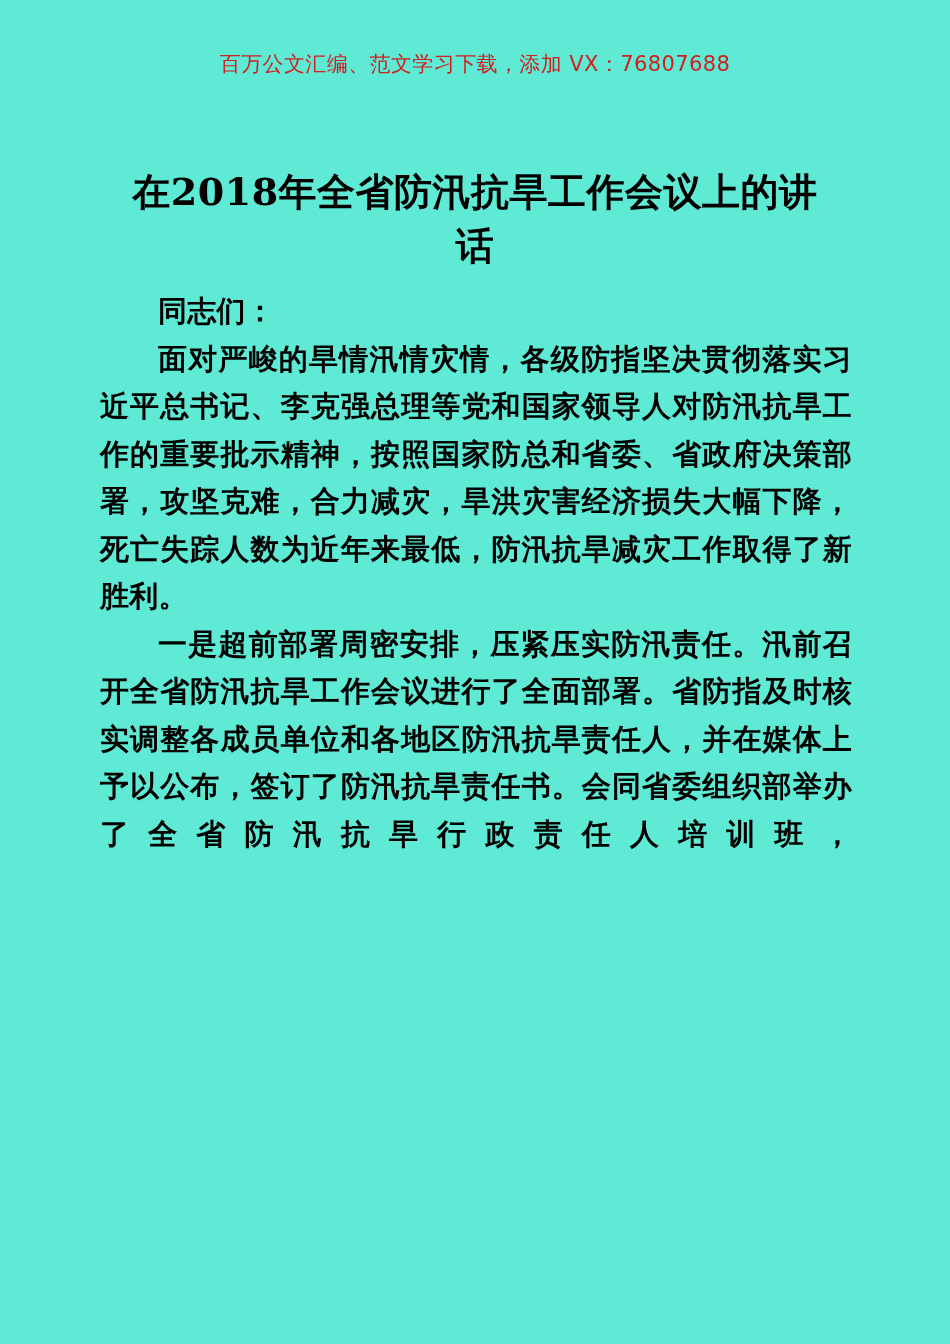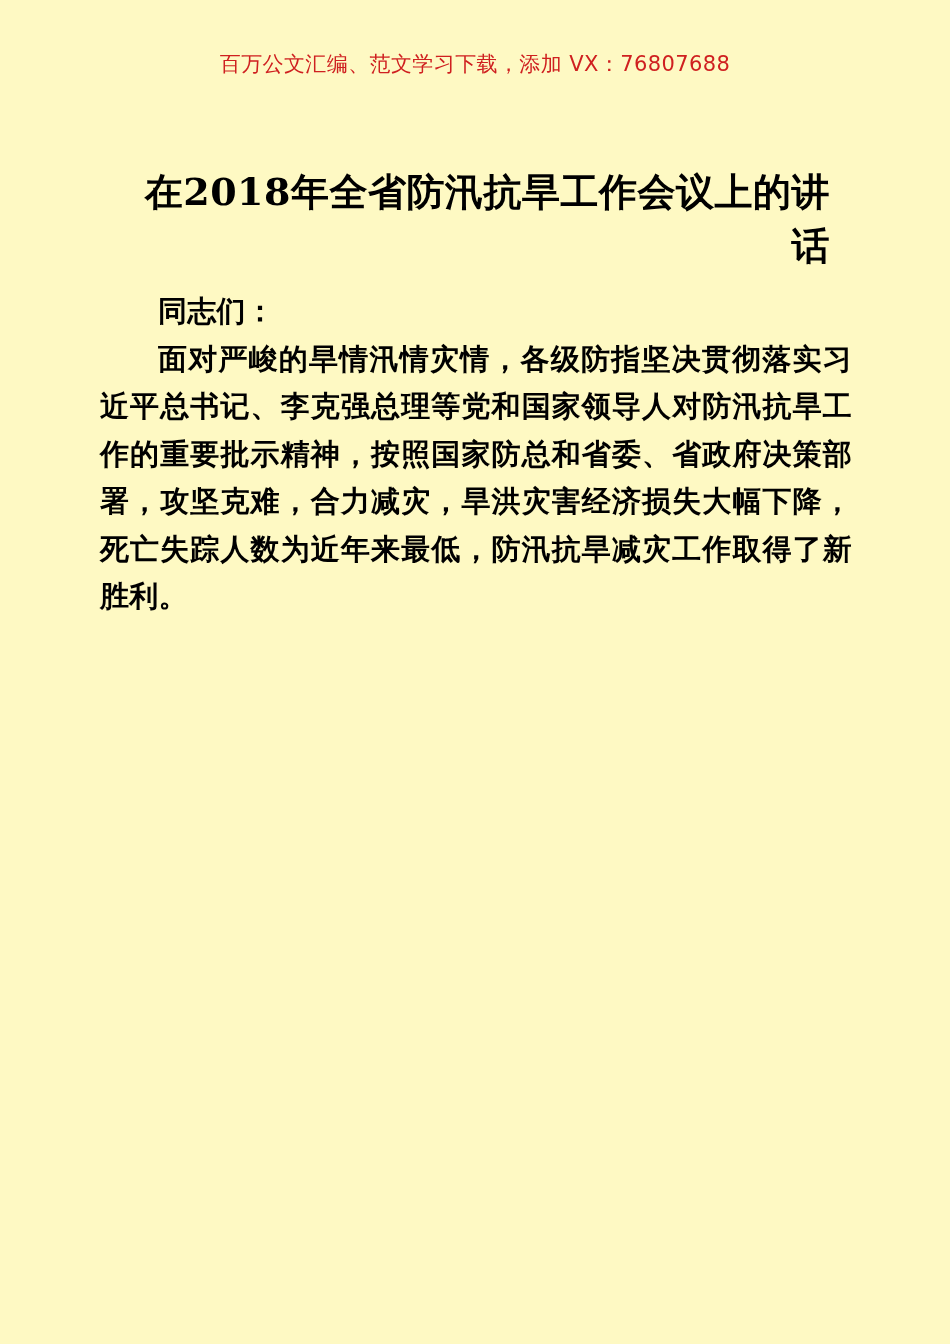--- a/index.html
+++ b/index.html
@@ -15,21 +15,21 @@
     font-family: "DejaVu Sans", sans-serif;
     -webkit-font-smoothing: none;
   }
 
   .page {
     position: absolute;
     left: 0;
     top: 0;
     width: 950px;
     height: 1344px;
-    background: #fef9c3;
+    background: #5eead4;
   }
 
   
   .promo-header {
     position: absolute;
     left: 0;
     top: 50px;
     width: 950px;
     text-align: center;
     color: #cf2020;
@@ -40,21 +40,21 @@
     line-height: 28px;
     white-space: nowrap;
   }
 
   
   .doc-title {
     position: absolute;
     left: 120px;
     top: 140px;
     width: 710px;
-    text-align: right;
+    text-align: center;
     font-family: "DejaVu Serif", "Liberation Serif", serif;
     font-weight: bold;
     font-size: 38px;
     line-height: 54px;
     color: #000000;
     letter-spacing: 0.5px;
   }
 
   
   .doc-body {
@@ -90,15 +90,16 @@
 
 <div class="page">
 
   <div class="promo-header">百万公文汇编、范文学习下载，添加 VX：76807688</div>
 
   <h1 class="doc-title">在2018年全省防汛抗旱工作会议上的讲话</h1>
 
   <div class="doc-body">
     <p class="indent">同志们：</p>
     <p class="indent">面对严峻的旱情汛情灾情，各级防指坚决贯彻落实习近平总书记、李克强总理等党和国家领导人对防汛抗旱工作的重要批示精神，按照国家防总和省委、省政府决策部署，攻坚克难，合力减灾，旱洪灾害经济损失大幅下降，死亡失踪人数为近年来最低，防汛抗旱减灾工作取得了新胜利。</p>
+    <p class="indent last-line-justify">一是超前部署周密安排，压紧压实防汛责任。汛前召开全省防汛抗旱工作会议进行了全面部署。省防指及时核实调整各成员单位和各地区防汛抗旱责任人，并在媒体上予以公布，签订了防汛抗旱责任书。会同省委组织部举办了全省防汛抗旱行政责任人培训班，</p>
   </div>
 
 </div>
 
 </body></html>

